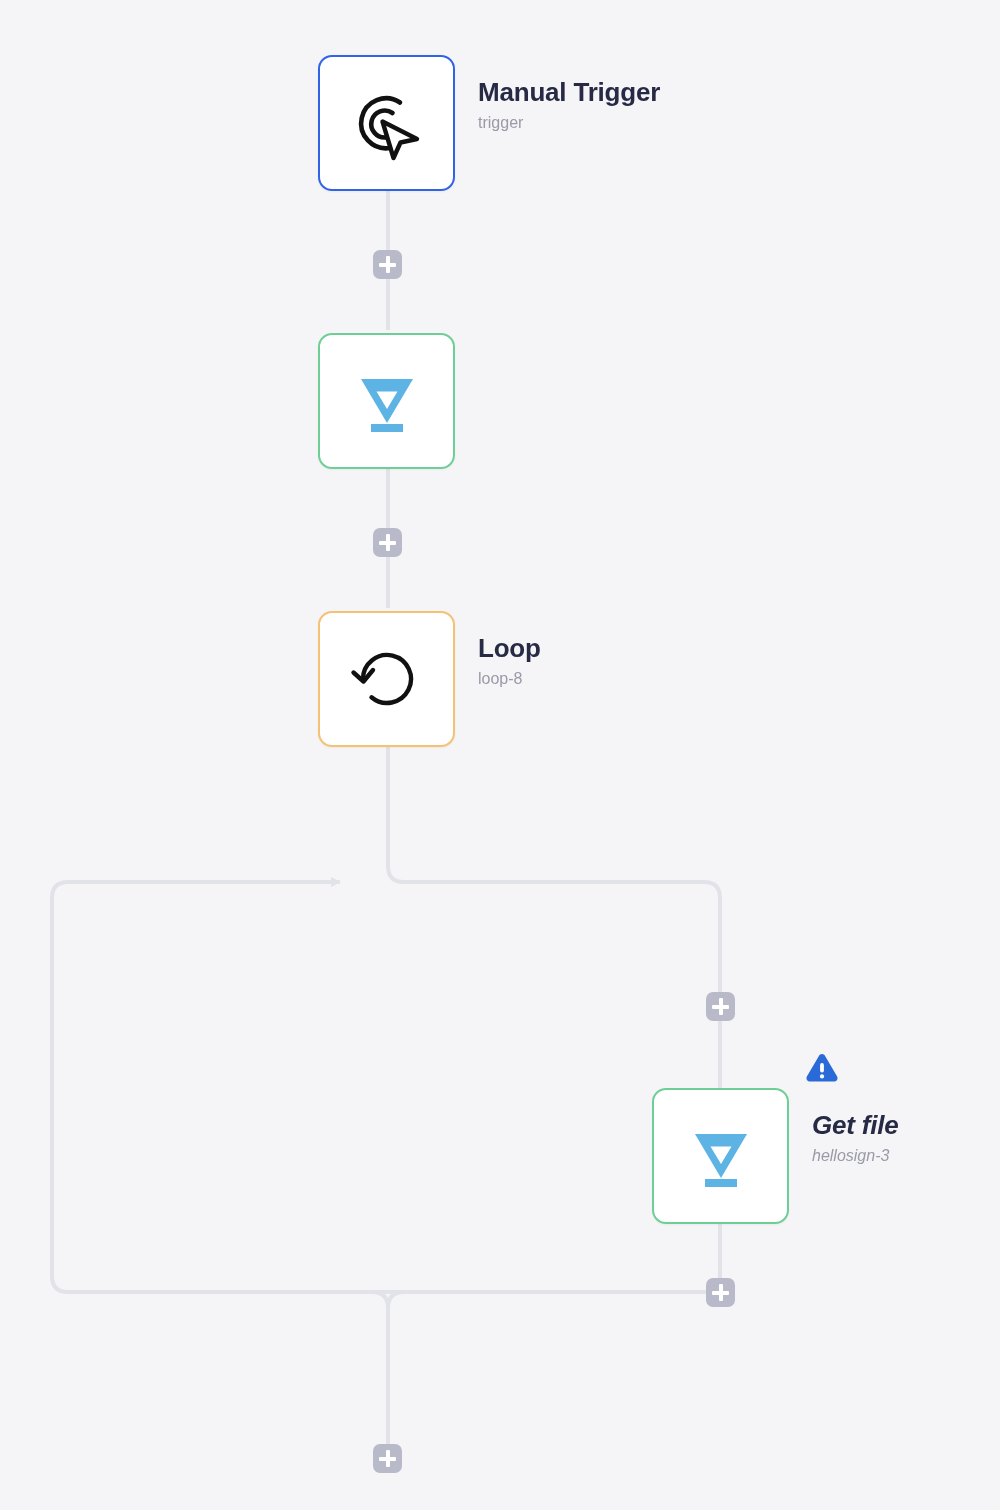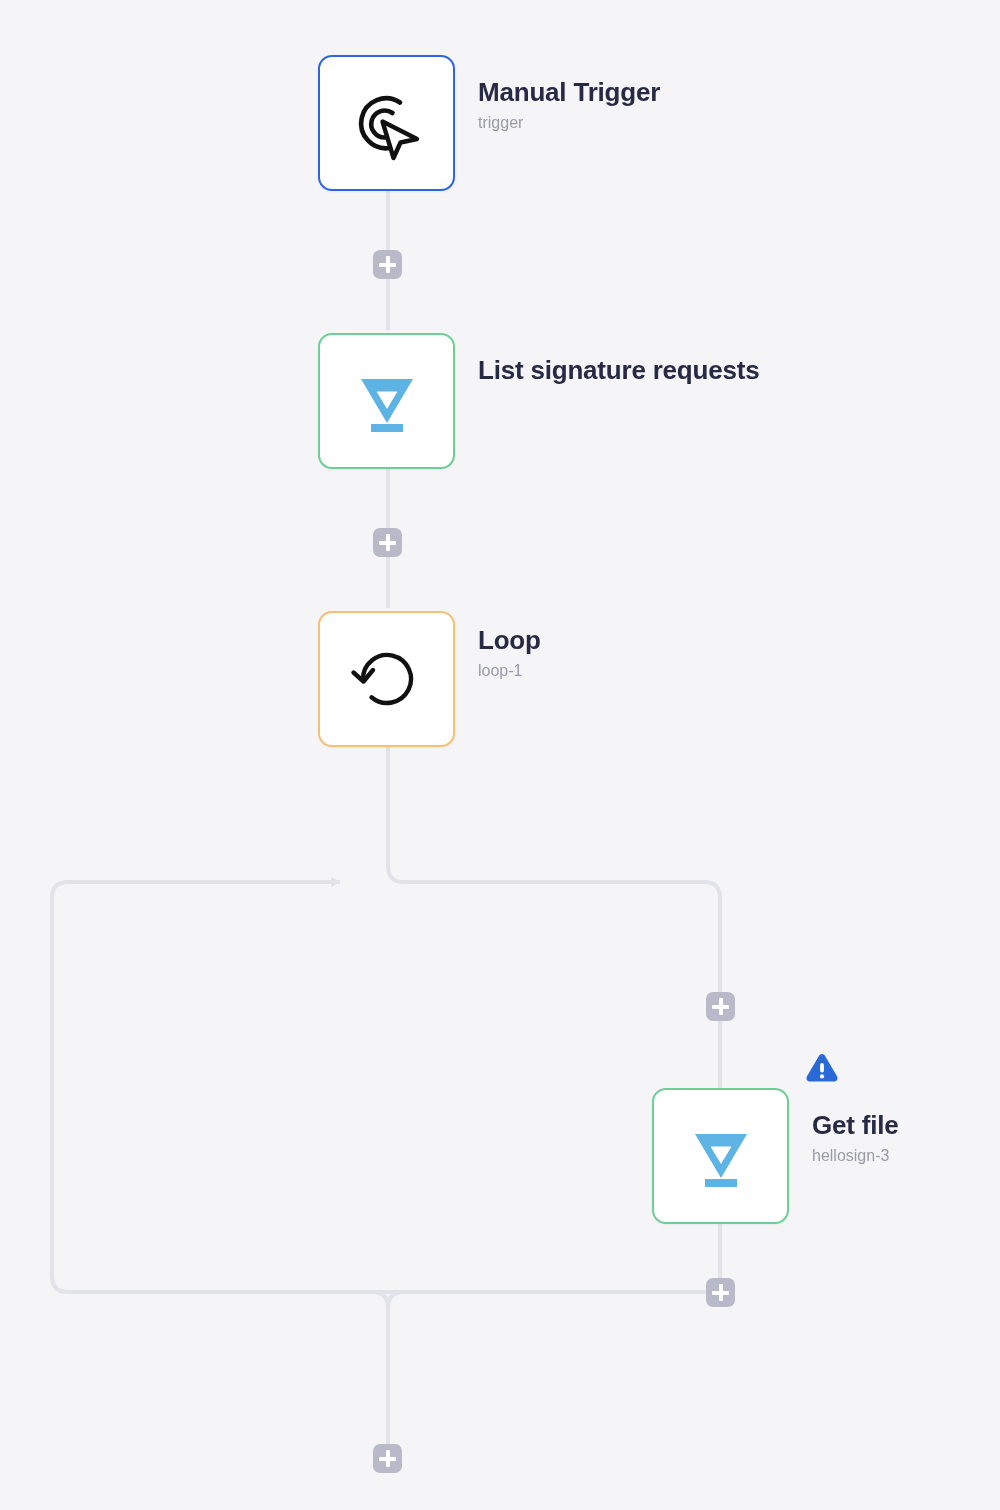--- a/index.html
+++ b/index.html
@@ -148,39 +148,38 @@
 
   <div class="node" style="left:318px; top:333px;">
     <div class="node-box accent-green" style="left:0; top:0;">
       <svg width="72" height="72" viewBox="0 0 72 72">
         <path d="M10,14 L62,14 L36,58 Z" fill="#5cb3e4"></path>
         <path d="M25.5,26.5 L46.5,26.5 L36,44 Z" fill="#ffffff"></path>
         <rect x="20" y="59" width="32" height="8" fill="#5cb3e4"></rect>
       </svg>
     </div>
     <div class="node-labels" style="left:160px; top:22px;">
-      <div class="node-title">List signature requests</div>
     </div>
   </div>
 
   <div class="plus-btn" style="left:373px; top:528px;">
     <span class="bar-h"></span>
     <span class="bar-v"></span>
   </div>
 
   <div class="node" style="left:318px; top:611px;">
     <div class="node-box accent-orange" style="left:0; top:0;">
       <svg width="82" height="82" viewBox="0 0 82 82">
         <path d="M17,41 A24,24 0 1 1 25.5,59.3" fill="none" stroke="#111111" stroke-width="4.4" stroke-linecap="round"></path>
         <path d="M7.5,34.5 L17.5,43.5 L27,32" fill="none" stroke="#111111" stroke-width="4.4" stroke-linecap="round" stroke-linejoin="round"></path>
       </svg>
     </div>
-    <div class="node-labels" style="left:160px; top:14px;">
+    <div class="node-labels" style="left:160px; top:22px;">
       <div class="node-title">Loop</div>
-      <div class="node-subtitle">loop-1</div>
+      <div class="node-subtitle">loop-8</div>
     </div>
   </div>
 
   <div class="plus-btn" style="left:706px; top:992px;">
     <span class="bar-h"></span>
     <span class="bar-v"></span>
   </div>
 
   <div class="node" style="left:652px; top:1088px;">
     <div class="node-box accent-green" style="left:0; top:0;">
@@ -192,21 +191,21 @@
     </div>
 
     <svg class="warning-badge" style="left:153px; top:-36px;" width="34" height="31" viewBox="0 0 34 31">
       <path d="M17,2 C18.3,2 19.4,2.7 20.1,3.9 L32,24.3 C32.7,25.6 32.7,27 32,28.1
                C31.3,29.2 30.1,29.6 28.7,29.6 L5.3,29.6 C3.9,29.6 2.7,29.2 2,28.1
                C1.3,27 1.3,25.6 2,24.3 L13.9,3.9 C14.6,2.7 15.7,2 17,2 Z" fill="#2a6ad8"></path>
       <rect x="15.1" y="11" width="3.8" height="9.4" rx="1.9" fill="#ffffff"></rect>
       <circle cx="17" cy="24.4" r="2.1" fill="#ffffff"></circle>
     </svg>
 
-    <div class="node-labels" style="left:160px; top:22px;">
+    <div class="node-labels" style="left:160px; top:22px;font-style:italic;">
       <div class="node-title">Get file</div>
       <div class="node-subtitle">hellosign-3</div>
     </div>
   </div>
 
   <div class="plus-btn" style="left:706px; top:1278px;">
     <span class="bar-h"></span>
     <span class="bar-v"></span>
   </div>
 

